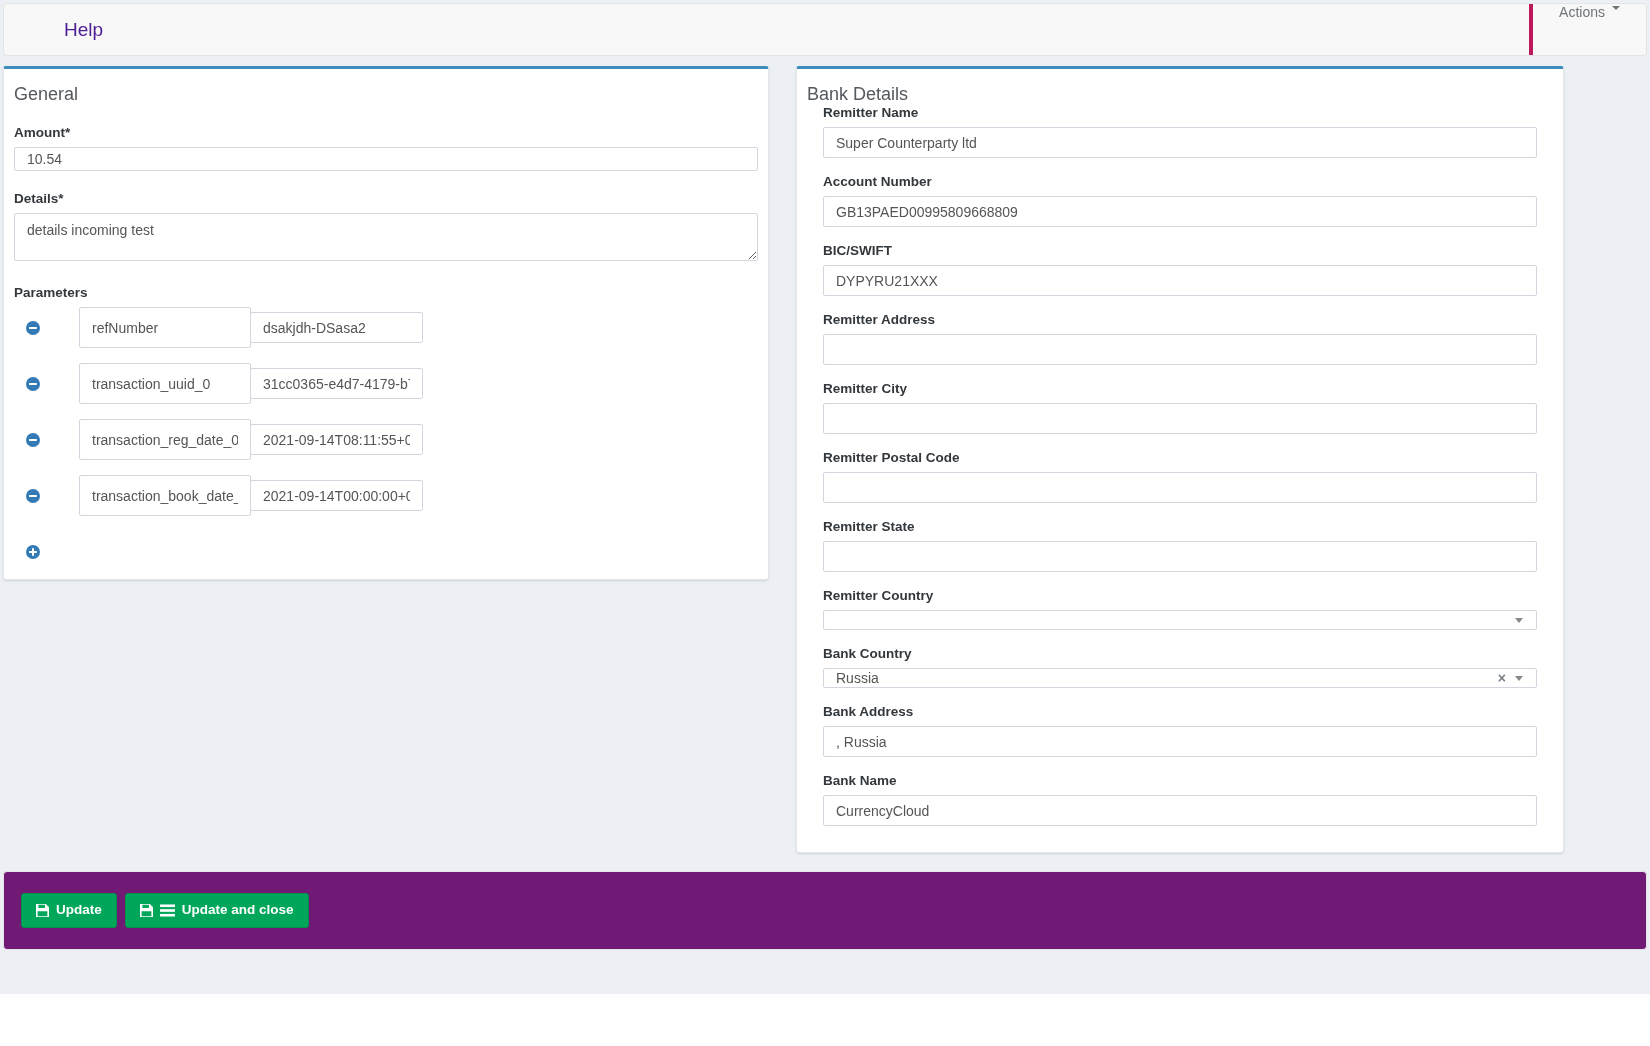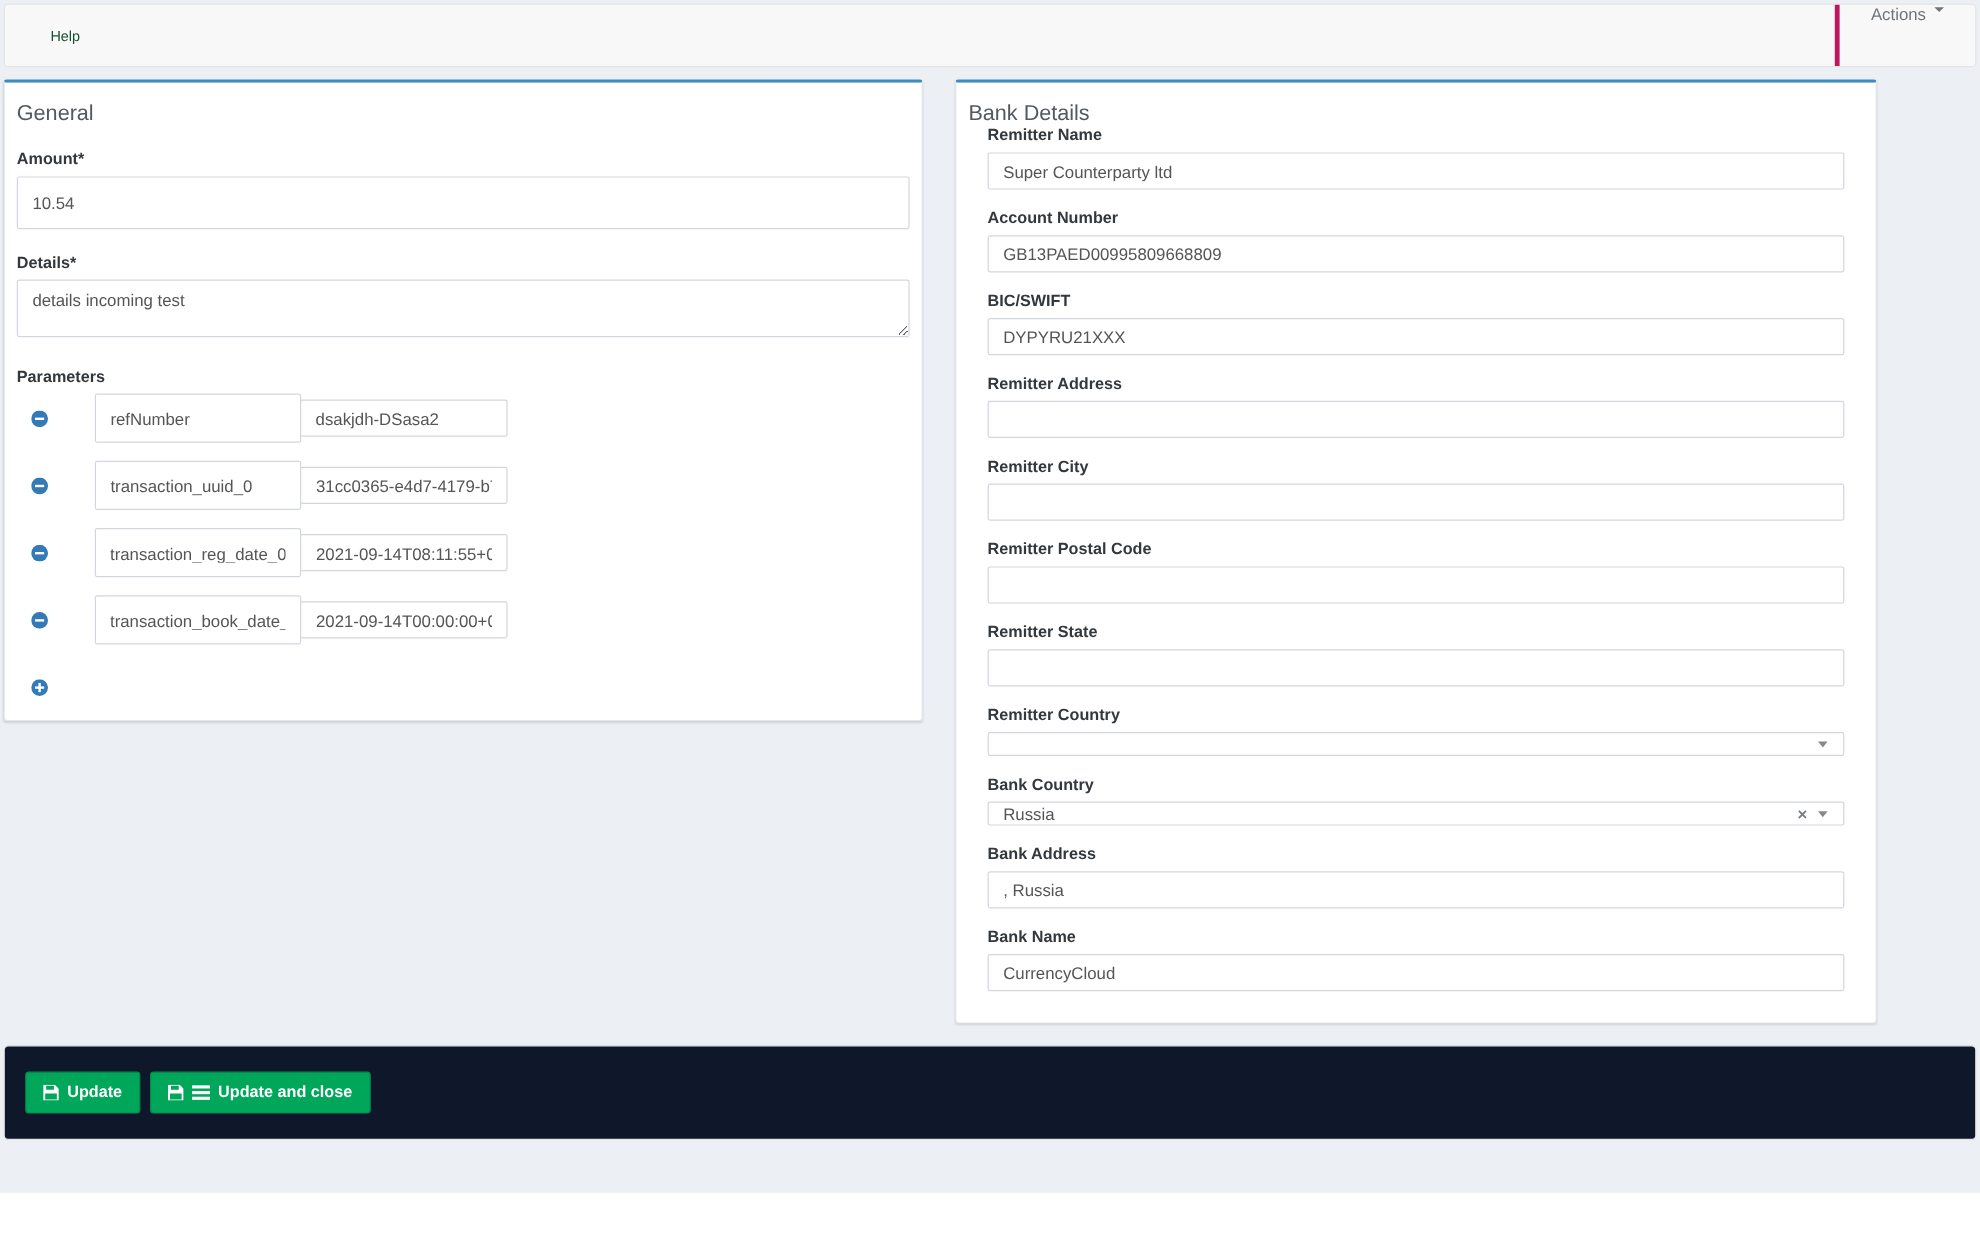--- a/index.html
+++ b/index.html
@@ -8,40 +8,40 @@
 
   .content-wrapper { background: #ecf0f5; width: 1650px; min-height: 994px; padding: 3px 3px 24px; }
 
   
   .top-bar {
     height: 53px; background: #f8f8f8; border: 1px solid #e4e4e4; border-radius: 4px;
     display: flex; align-items: stretch; justify-content: space-between; margin-bottom: 10px;
   }
   .top-left { display: flex; align-items: center; padding-left: 18px; }
   .page-title { font-size: 18px; color: #54595e; letter-spacing: .2px; }
-  .help-link { margin-left: 20px; font-size: 12px; color: #14532d; text-decoration: none; cursor: pointer; }
+  .help-link { margin-left: 42px; font-size: 19px; color: #4c1d95; text-decoration: none; cursor: pointer; }
   .actions-toggle {
     display: flex; align-items: flex-start; gap: 7px; padding: 0 26px; border-left: 4px solid #be185d;
     color: #6e7479; font-size: 14px; cursor: pointer;
   }
   .caret-down { width: 0; height: 0; border-left: 4px solid transparent; border-right: 4px solid transparent; border-top: 4px solid #6e7479; margin-top: 2px; }
 
   
   .columns { display: flex; align-items: flex-start; gap: 27px; }
   .panel {
     background: #fff; border: 1px solid #e4e7ea; border-top: 3px solid #3c8dbc; border-radius: 3px;
     box-shadow: 0 1px 2px rgba(0,0,0,.12); padding: 10px;
   }
   .panel-general { width: 766px; }
   .panel-bank { width: 768px; }
   .panel-title { font-size: 18px; font-weight: 400; color: #54595e; margin: 5px 0 0; }
 
   .form-label { display: block; font-weight: bold; font-size: 13.5px; color: #33383d; margin: 20px 0 7px; }
   .text-input, .text-area {
-    width: 100%; height: 44px; padding: 6px 12px; border: 1px solid #d2d6de; border-radius: 2px;
+    width: 100%; height: 24px; padding: 6px 12px; border: 1px solid #d2d6de; border-radius: 2px;
     font-family: "Liberation Sans", sans-serif; font-size: 14px; color: #555; background: #fff; outline: none;
   }
   .text-area { height: 48px; resize: vertical; line-height: 1.3; padding-top: 7px; }
 
   
   .param-row { display: flex; align-items: center; margin: 0 0 15px 12px; }
   .icon-btn { border: none; background: transparent; padding: 0; cursor: pointer; line-height: 0; }
   .param-row .icon-btn { margin-right: 39px; }
   .param-key { width: 172px; height: 41px; }
   .param-value { width: 173px; height: 31px; margin-left: -1px; }
@@ -54,21 +54,21 @@
   .field .text-input { height: 31px; }
   .select-box {
     position: relative; height: 20px; border: 1px solid #d2d6de; border-radius: 2px; background: #fff;
     display: flex; align-items: center; padding: 0 44px 0 12px; font-size: 14px; color: #555; cursor: pointer;
   }
   .select-caret { position: absolute; right: 13px; width: 0; height: 0; border-left: 4px solid transparent; border-right: 4px solid transparent; border-top: 5px solid #888; }
   .select-clear { position: absolute; right: 30px; color: #7a7f84; font-weight: bold; font-size: 14px; line-height: 1; cursor: pointer; }
 
   
   .footer-bar {
-    margin-top: 18px; background: #0f172a; border: 1px solid #e5e5e5; border-radius: 4px;
+    margin-top: 18px; background: #701a75; border: 1px solid #e5e5e5; border-radius: 4px;
     padding: 21px 17px; display: flex; gap: 8px;
   }
   .btn-success {
     display: inline-flex; align-items: center; gap: 7px; background: #00a65a; border: 1px solid #008d4c;
     color: #fff; font-family: "Liberation Sans", sans-serif; font-weight: bold; font-size: 13.5px;
     padding: 7px 14px; border-radius: 3px; cursor: pointer; line-height: 1.4;
   }
   .btn-success svg { display: block; }
 </style>
 </head>

